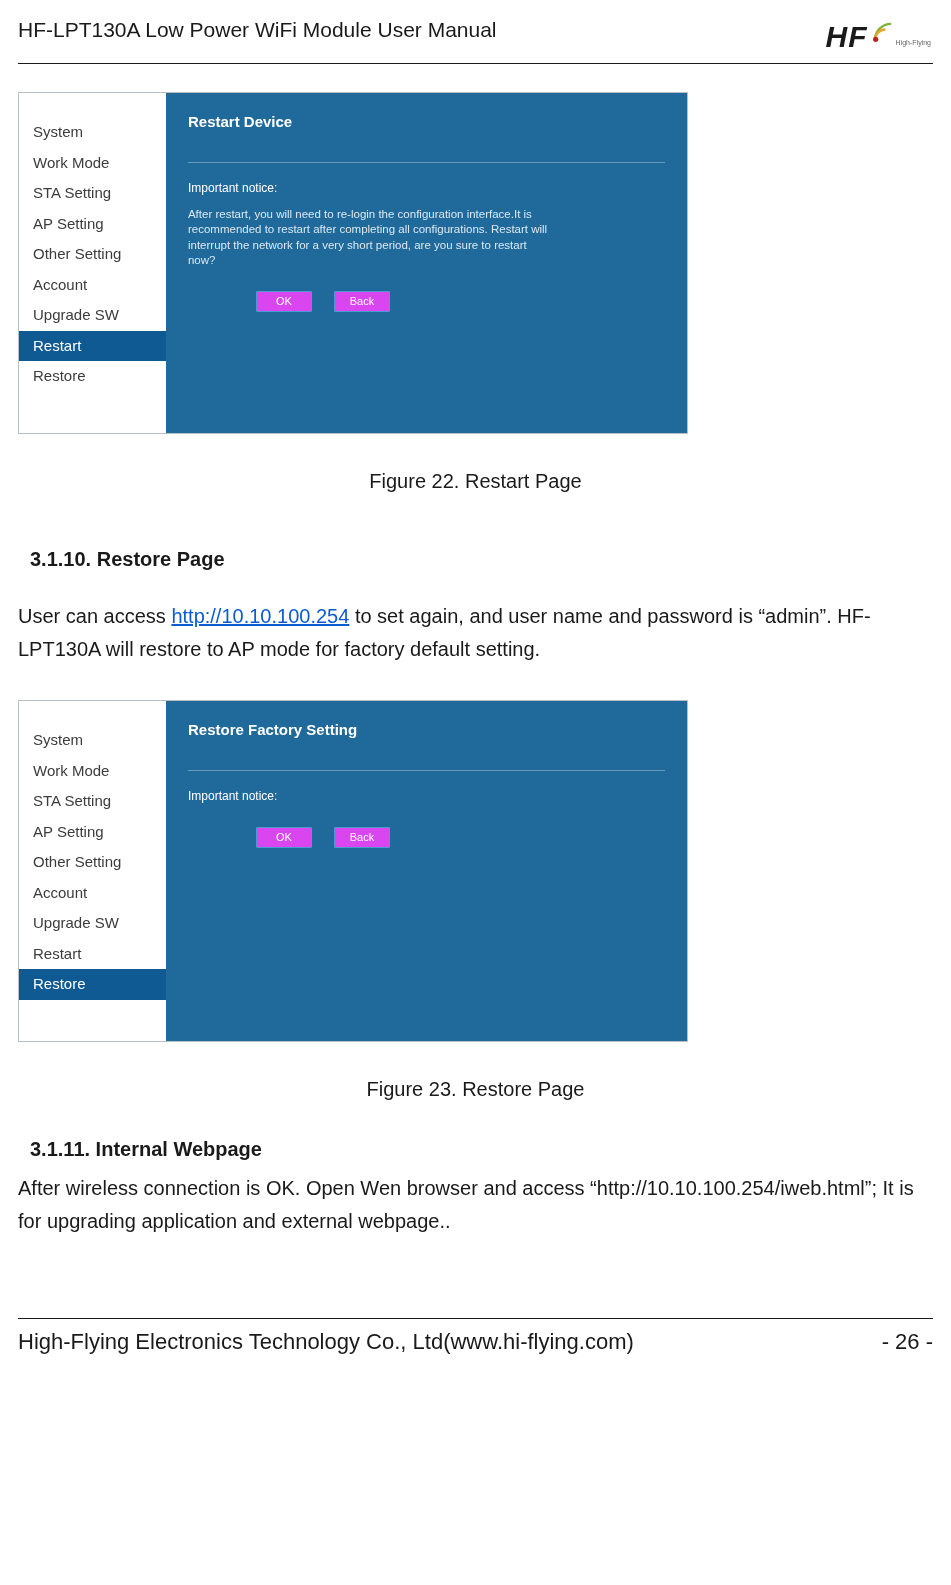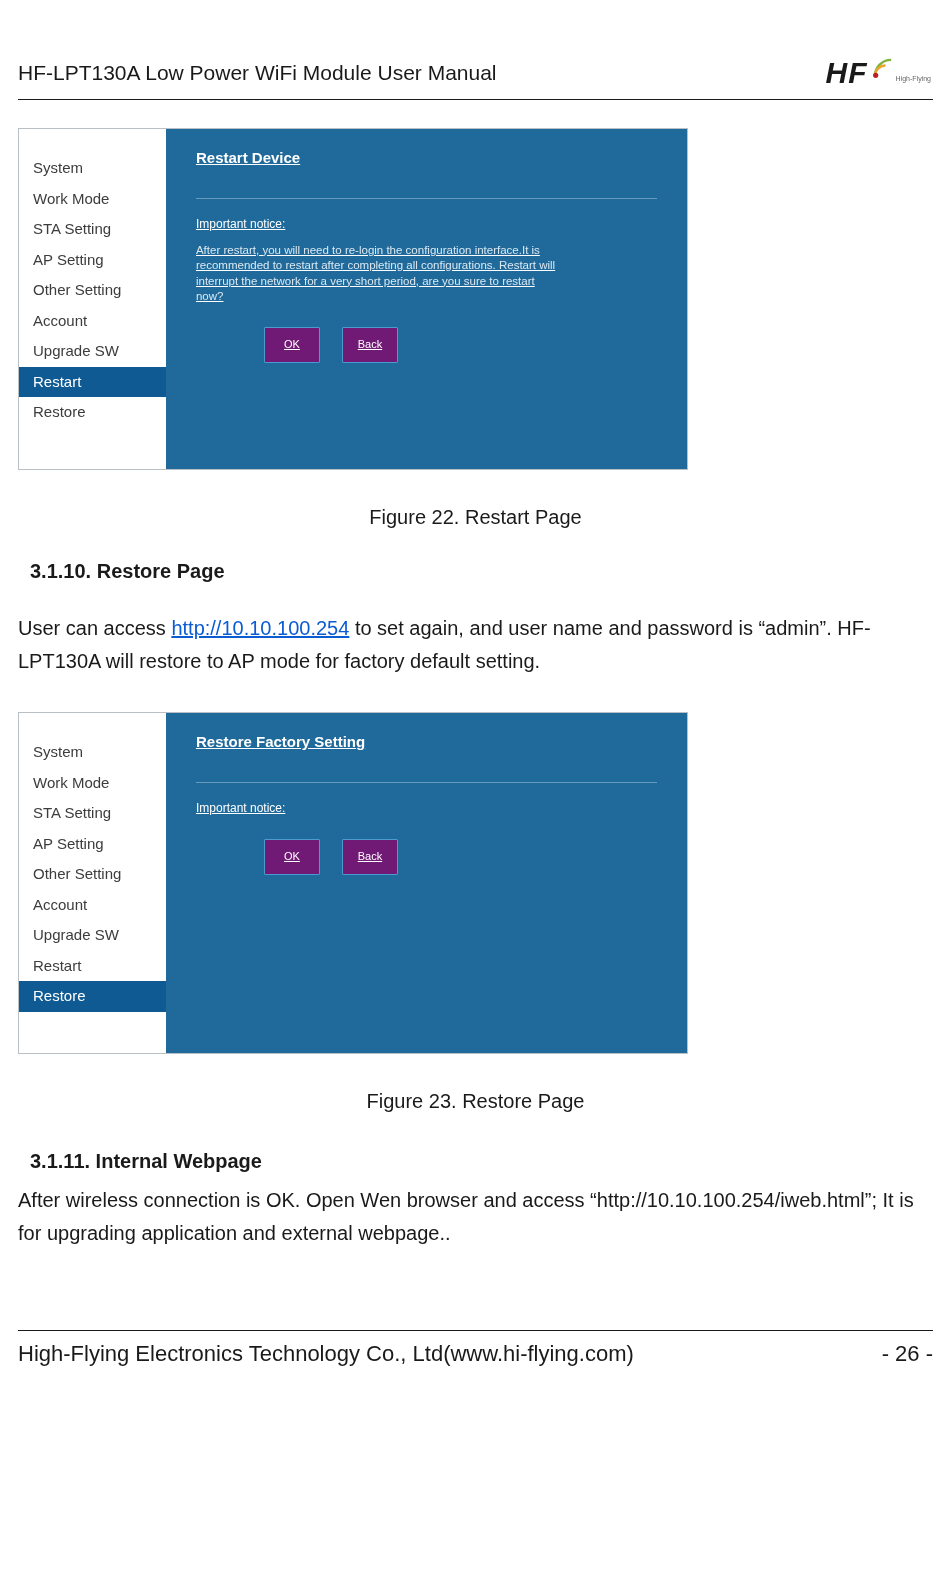--- a/index.html
+++ b/index.html
@@ -6,21 +6,21 @@
   body {
     font-family: Arial, Helvetica, sans-serif;
     color: #1a1a1a;
     background: #fff;
     width: 951px;
     margin: 0 auto;
     font-size: 19px;
     line-height: 1.5;
   }
   .page { padding: 14px 18px 20px 18px; }
-  .header-row { display: flex; align-items: center; justify-content: space-between; margin-top: 36px; }
+  .header-row { display: flex; align-items: flex-start; justify-content: space-between; }
   .hdr-title { font-size: 21px; }
   .logo { display: flex; align-items: center; gap: 2px; }
   .logo-text { font-size: 30px; font-weight: 800; font-style: italic; letter-spacing: 1px; }
   .logo-signal svg { width: 26px; height: 26px; }
   .logo-sub { font-size: 7px; color: #666; position: relative; top: 7px; left: -2px; }
   hr.rule { border: none; border-top: 1.6px solid #1a1a1a; margin-top: 4px; }
 
   
   .shot-wrap { display: flex; margin-top: 28px; }
   .screenshot {
@@ -30,42 +30,41 @@
     background: #fff;
   }
   .shot-left { width: 22%; padding-top: 24px; font-size: 15px; color: #3c3c3c; }
   .shot-left .nav-item { padding: 4px 10px 4px 14px; }
   .shot-left .nav-item.sel { background: #0f5a93; color: #fff; }
   .shot-right {
     width: 78%;
     background: #1f6a9b;
     min-height: 340px;
     color: #fff;
-    padding: 18px 30px;
-    text-decoration: underline;
+    padding: 18px 22px;
   }
   .panel-hdr { font-weight: bold; font-size: 15px; }
   .panel-hdr-line { border: none; border-top: 1px solid rgba(255,255,255,0.32); margin-top: 28px; }
   .notice-label { font-size: 12px; margin-top: 16px; }
   .notice-body { font-size: 11.5px; margin-top: 10px; line-height: 1.35; color: #dbe8f1; max-width: 360px; }
   .btn-row { display: flex; gap: 22px; margin-top: 22px; margin-left: 68px; }
   .small-btn {
-    width: 56px; height: 36px;
-    background: #701a75;
+    width: 56px; height: 21px;
+    background: #d946ef;
     border: 1px solid #4b9bcf;
     color: #fff; font-size: 11px;
     display: flex; align-items: center; justify-content: center;
     border-radius: 1px;
   }
   .screenshot.sh2 { height: 342px; }
   .screenshot.sh1 { height: 342px; }
 
   
   .caption { text-align: center; margin-top: 32px; font-size: 20px; }
-  .sec-head { font-weight: bold; font-size: 20px; margin-top: 24px; margin-left: 12px; }
+  .sec-head { font-weight: bold; font-size: 20px; margin-top: 48px; margin-left: 12px; }
   .para { margin-top: 26px; font-size: 20px; line-height: 1.65; }
   a.link { color: #0b5bd3; text-decoration: underline; }
   .bold { font-weight: 400; }
 
   .footer-block { margin-top: 80px; }
   .footer-row { display: flex; justify-content: space-between; font-size: 22px; padding-top: 6px; }
 </style>
 </head>
 <body>
 

